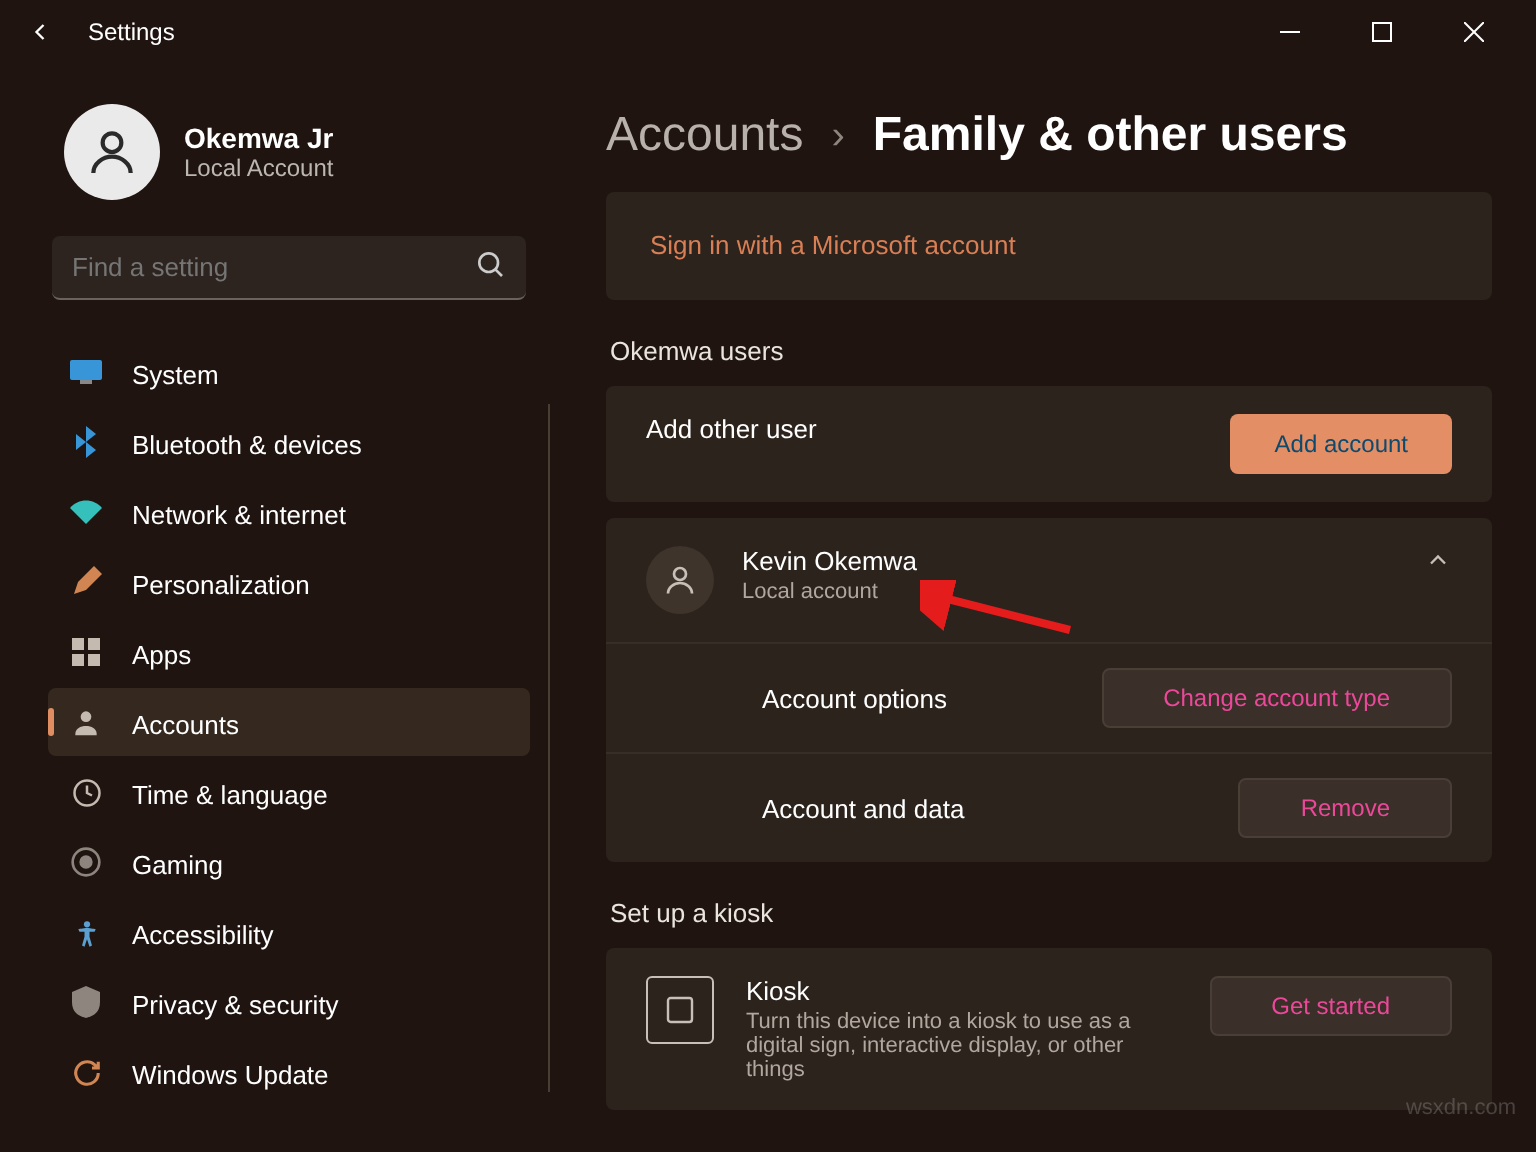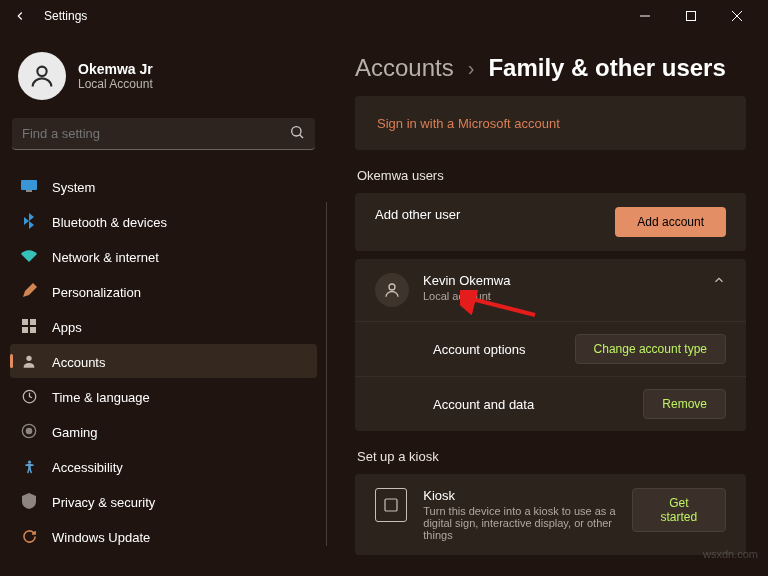--- a/index.html
+++ b/index.html
@@ -3,21 +3,21 @@
 <meta charset="utf-8">
 <style>
 * { margin: 0; padding: 0; box-sizing: border-box; font-family: 'Segoe UI', sans-serif; }
 body { background: #1f1410; color: #fff; width: 768px; height: 576px; overflow: hidden; position: relative; }
 .titlebar { display: flex; align-items: center; height: 32px; padding: 0 8px; }
 .titlebar-back { width: 24px; height: 24px; display: flex; align-items: center; justify-content: center; cursor: pointer; margin-right: 12px; }
 .titlebar-title { font-size: 12px; font-weight: 500; }
 .win-controls { margin-left: auto; display: flex; }
 .win-btn { width: 46px; height: 32px; display: flex; align-items: center; justify-content: center; cursor: pointer; }
 .layout { display: flex; height: calc(100% - 32px); }
-.sidebar { width: 327px; padding: 12px 10px 0 10px; position: relative; }
+.sidebar { width: 275px; padding: 12px 10px 0 24px; position: relative; }
 .profile { display: flex; align-items: center; margin: 8px 4px 18px 8px; }
 .avatar-circle { width: 48px; height: 48px; border-radius: 50%; background: #eaeaea; display: flex; align-items: center; justify-content: center; margin-right: 12px; }
 .profile-name { font-size: 14px; font-weight: 600; }
 .profile-sub { font-size: 12px; color: #bcb6b0; }
 .search { position: relative; margin: 0 2px 18px 2px; }
 .search input { width: 100%; background: #2d2420; border: none; border-bottom: 1px solid #6b625c; color: #ffffff; padding: 8px 34px 8px 10px; font-size: 13px; border-radius: 4px; outline: none; }
 .search .icon-s { position: absolute; right: 10px; top: 6px; }
 .nav { overflow-y: auto; max-height: 400px; }
 .nav-item { display: flex; align-items: flex-end; padding: 8px 10px; border-radius: 4px; cursor: pointer; margin: 1px 0; font-size: 13px; position: relative; }
 .nav-item.active { background: #35291f; }
@@ -29,22 +29,22 @@
 .bc-parent { font-size: 24px; color: #b8b0aa; font-weight: 400; }
 .bc-sep { font-size: 20px; color: #8d857e; }
 .bc-current { font-size: 24px; font-weight: 600; }
 .card { background: #2d231d; border-radius: 4px; margin-bottom: 8px; }
 .signin-card { padding: 18px 22px; margin-bottom: 18px; }
 .signin-link { color: #d97f55; font-size: 13px; }
 .section-label { font-size: 13px; font-weight: 500; margin: 0 0 10px 2px; color: #eae4de; }
 .row { display: flex; align-items: flex-start; padding: 14px 20px; }
 .row-text { font-size: 13px; }
 .row-sub { font-size: 11px; color: #b0a79f; margin-top: 2px; }
-.btn { background: #3a3029; border: 1px solid #4a3f37; color: #bef264; padding: 7px 18px; border-radius: 4px; font-size: 12px; cursor: pointer; }
-.btn-accent { background: #e48e65; border: none; color: #000000; font-weight: 500; padding: 8px 22px; }
+.btn { background: #3a3029; border: 1px solid #4a3f37; color: #ec4899; padding: 7px 30px; border-radius: 4px; font-size: 12px; cursor: pointer; }
+.btn-accent { background: #e48e65; border: none; color: #0c4a6e; font-weight: 500; padding: 8px 22px; }
 .spacer { flex: 1; }
 .user-avatar-sm { width: 34px; height: 34px; border-radius: 50%; background: #3f342b; display: flex; align-items: center; justify-content: center; margin-right: 14px; }
 .chev { width: 14px; height: 14px; }
 .subrow { display: flex; align-items: center; padding: 12px 20px 12px 78px; border-top: 1px solid rgba(255,255,255,0.05); justify-content: center; }
 .kiosk-icon { width: 34px; height: 34px; border: 1.5px solid #c8c0b8; border-radius: 3px; margin-right: 16px; display: flex; align-items: center; justify-content: center; }
 .kiosk-desc { font-size: 11px; color: #b0a79f; max-width: 220px; margin-top: 2px; }
 .arrow-annotation { position: absolute; left: 460px; top: 290px; pointer-events: none; z-index: 10; }
 .watermark { position: absolute; bottom: 16px; right: 10px; font-size: 11px; color: rgba(200,200,200,0.25); }
 ::-webkit-scrollbar { width: 0; }
 </style>

